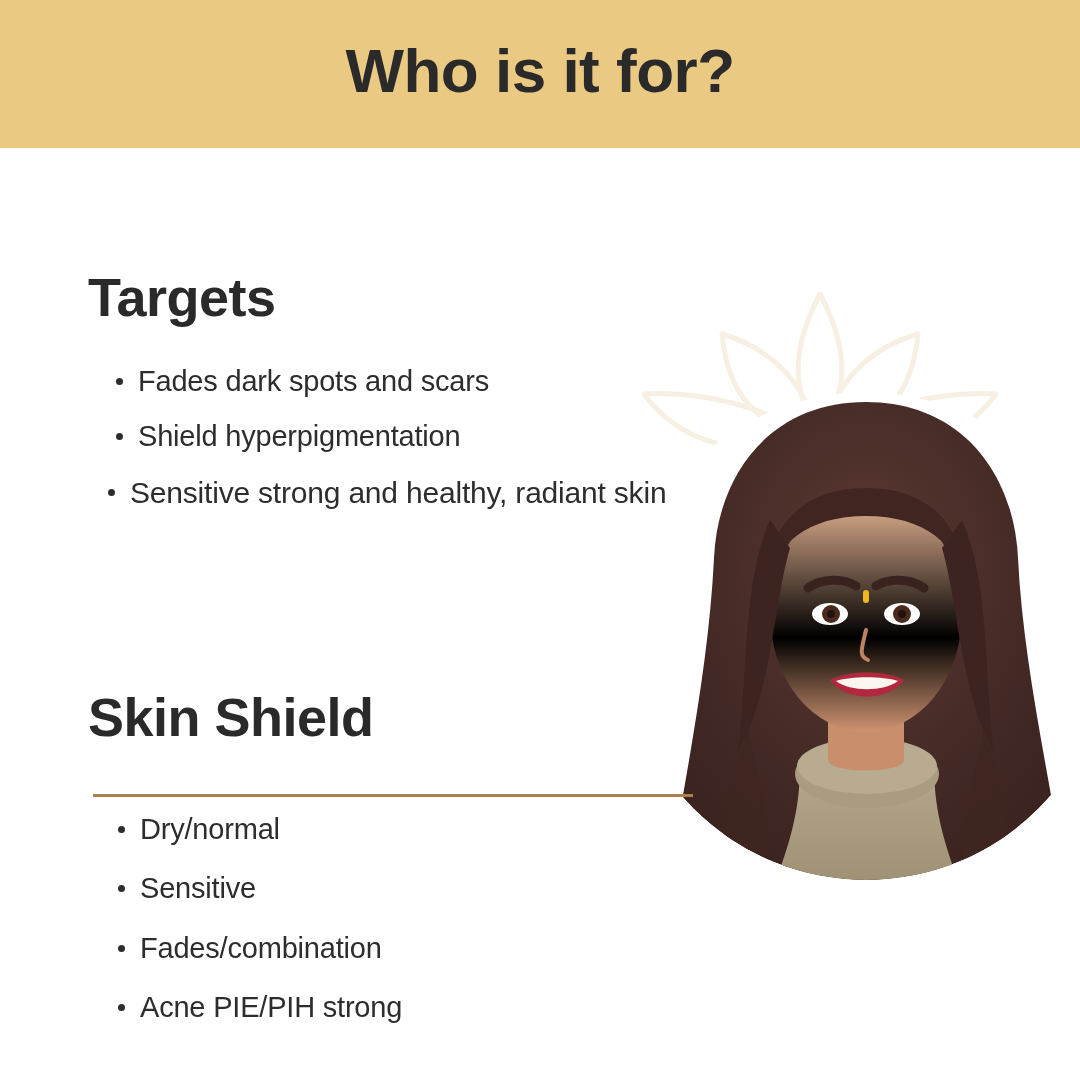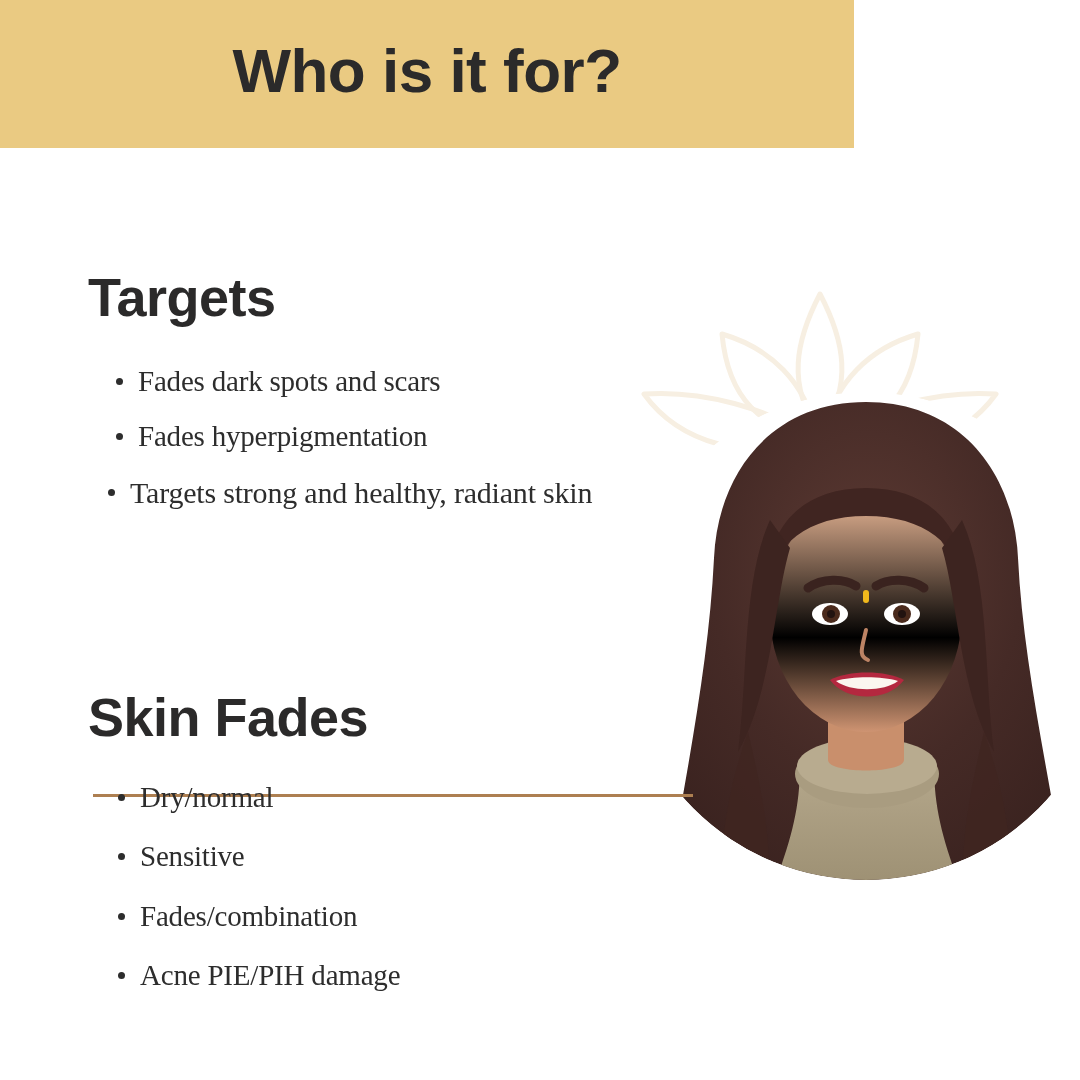--- a/index.html
+++ b/index.html
@@ -17,21 +17,21 @@
     height: 1080px;
     background: #ffffff;
     overflow: hidden;
   }
 
   
   .header-band {
     position: absolute;
     left: 0;
     top: 0;
-    width: 854px;
+    width: 1080px;
     height: 148px;
     background: #eaca82;
     display: flex;
     align-items: center;
     justify-content: center;
   }
   .header-title {
     font-family: "Liberation Sans", sans-serif;
     font-size: 62px;
     font-weight: bold;
@@ -88,27 +88,27 @@
   #targets-heading { top: 122px; }
   #skintypes-heading { top: 542px; }
 
   .bullet-list {
     position: absolute;
     list-style: none;
     margin: 0;
     padding: 0;
   }
   #targets-list { left: 112px; top: 216px; width: 640px; }
-  #skintypes-list { left: 114px; top: 632px; width: 520px; }
+  #skintypes-list { left: 114px; top: 664px; width: 520px; }
 
   .bullet-item {
     position: relative;
     padding-left: 26px;
     margin-bottom: 20px;
-    font-family: Liberation Serif, serif;
+    font-family: Liberation Sans, sans-serif;
     font-size: 29px;
     font-weight: normal;
     color: #2d2d2d;
     line-height: 1.22;
     letter-spacing: -0.2px;
   }
   .bullet-item:before {
     content: "";
     position: absolute;
     left: 4px;
@@ -222,29 +222,29 @@
       </g>
     </svg>
   </div>
 
   <div class="content">
 
     <h2 id="targets-heading" class="section-heading">Targets</h2>
 
     <ul id="targets-list" class="bullet-list">
       <li class="bullet-item">Fades dark spots and scars</li>
-      <li class="bullet-item">Fades hyperpigmentation</li>
-      <li class="bullet-item wide">Targets strong and healthy, radiant skin</li>
+      <li class="bullet-item">Shield hyperpigmentation</li>
+      <li class="bullet-item wide">Sensitive strong and healthy, radiant skin</li>
     </ul>
 
     <div class="divider"></div>
 
-    <h2 id="skintypes-heading" class="section-heading">Skin Fades</h2>
+    <h2 id="skintypes-heading" class="section-heading">Skin Shield</h2>
 
     <ul id="skintypes-list" class="bullet-list">
       <li class="bullet-item">Dry/normal</li>
       <li class="bullet-item">Sensitive</li>
       <li class="bullet-item">Fades/combination</li>
-      <li class="bullet-item">Acne PIE/PIH damage</li>
+      <li class="bullet-item">Acne PIE/PIH strong</li>
     </ul>
 
   </div>
 </div>
 
 </body></html>

